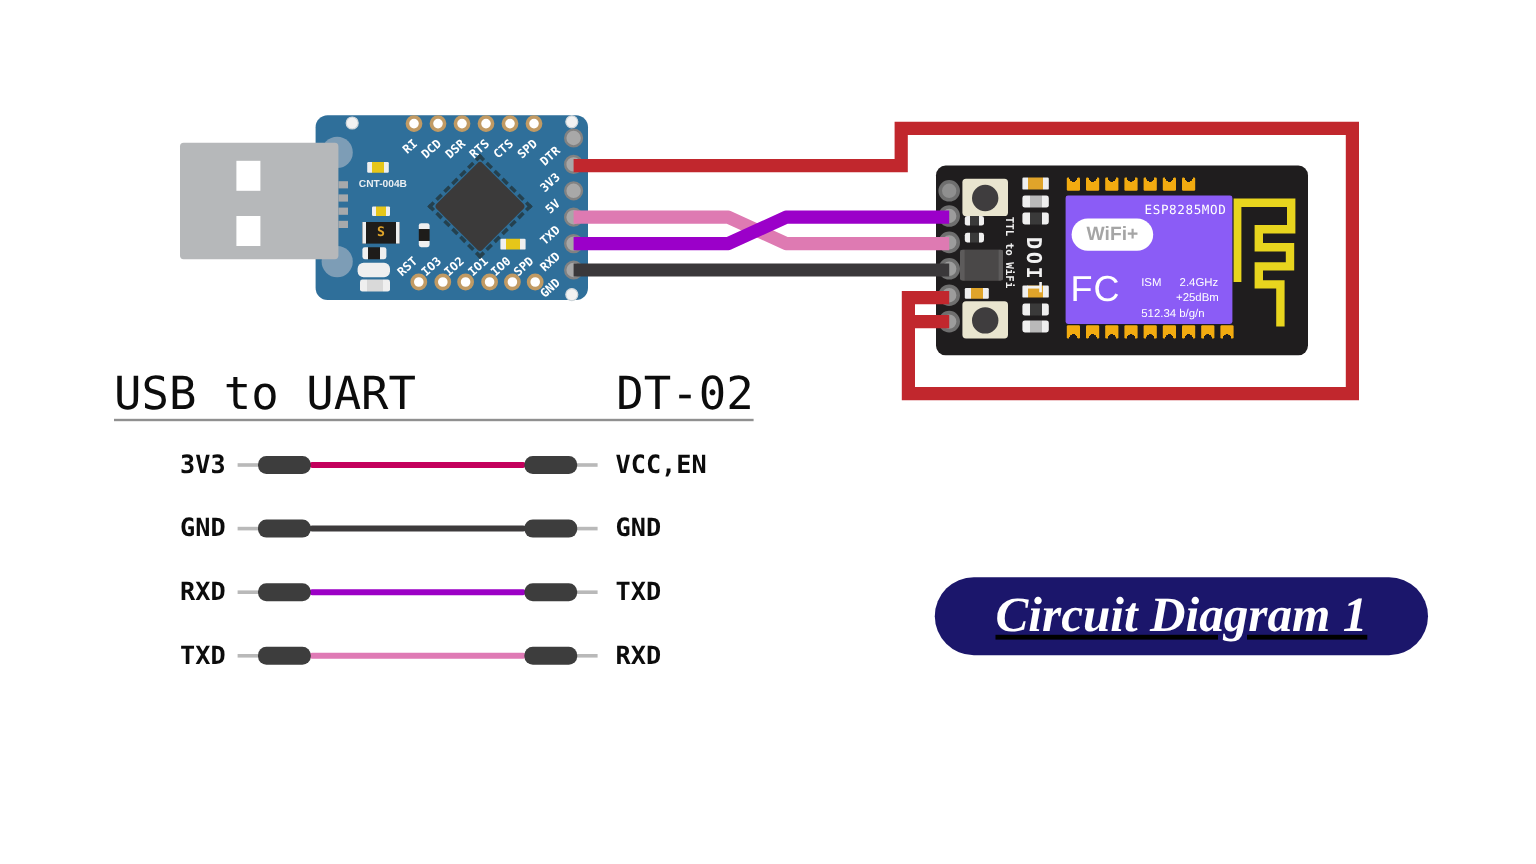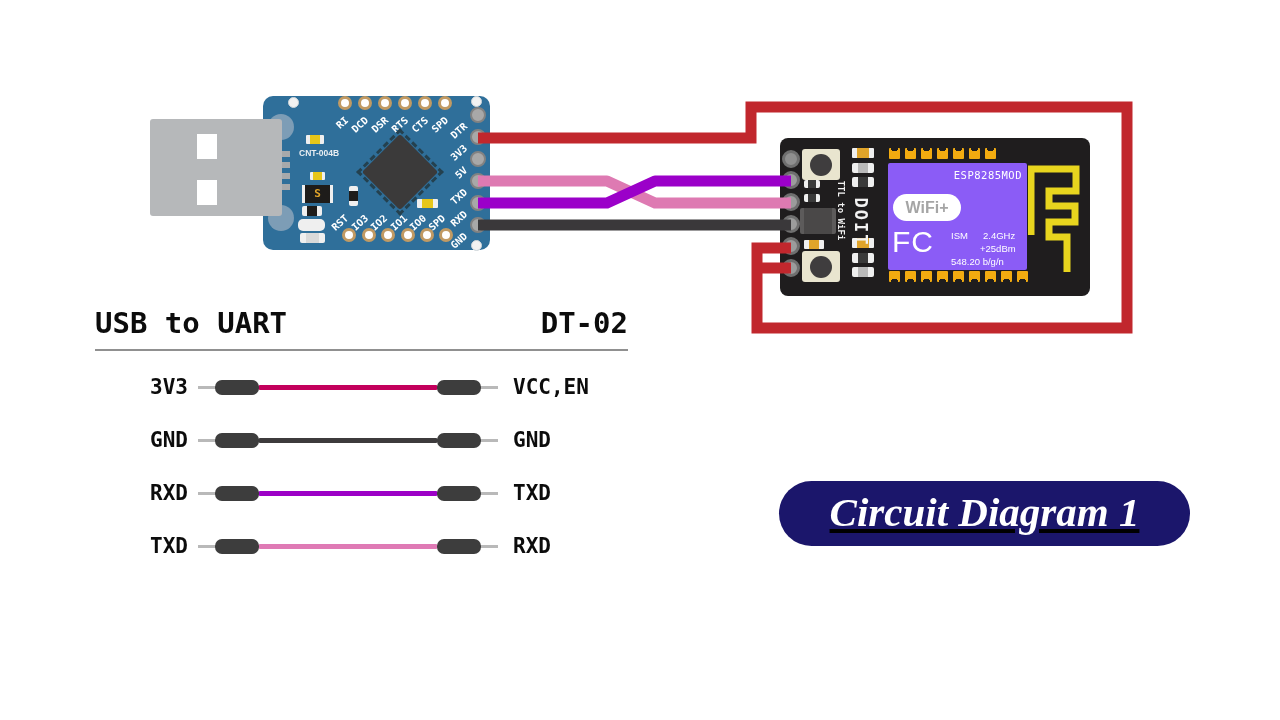--- a/index.html
+++ b/index.html
@@ -29,31 +29,31 @@
   
   #dt06-board{left:780px;top:138px;width:310px;height:158px;background:#1f1d1e;border-radius:8px;}
   .dpin{position:absolute;width:12px;height:12px;border-radius:50%;background:#9c9c9c;border:3px solid #6f6f6f;}
   .btn{position:absolute;width:38px;height:31px;background:#e9e5cf;border-radius:3px;}
   .btn i{position:absolute;left:8px;top:5px;width:22px;height:22px;border-radius:50%;background:#3f3d3e;}
   .vtext{position:absolute;color:#f2f2f2;transform:rotate(90deg);white-space:nowrap;}
   #esp-shield{left:888px;top:163px;width:139px;height:107px;background:#8b5cf6;border-radius:2px;
               font-family:"Liberation Sans",sans-serif;color:#ffffff;}
   #esp-name{position:absolute;right:5px;top:6px;font-size:10.5px;letter-spacing:.5px;font-family:"DejaVu Sans Mono",monospace;}
   #wifi-pill{position:absolute;left:5px;top:19px;width:68px;height:27px;background:#ffffff;border-radius:14px;
-             text-align:center;line-height:27px;font-size:16px;color:#a5a5a5;font-weight:bold;margin-top:12px;}
+             text-align:center;line-height:27px;font-size:16px;color:#a5a5a5;font-weight:bold;}
   #fc-logo{position:absolute;left:4px;top:62px;font-size:30px;font-weight:400;letter-spacing:1px;}
   .spec{position:absolute;font-size:9.5px;}
   .pad-t{position:absolute;top:148px;width:11px;height:11px;border-radius:1px;
          background:radial-gradient(circle at 50% 0%, #1f1d1e 0 3.4px, #f2ab10 3.5px);}
   .pad-b{position:absolute;top:271px;width:11px;height:11px;border-radius:1px;
          background:radial-gradient(circle at 50% 100%, #1f1d1e 0 3.4px, #f2ab10 3.5px);}
 
   
   #tbl-head{left:95px;top:306px;width:533px;display:flex;justify-content:space-between;
-            font-size:29px;font-weight:bold;color:#0c0c0c;}
+            font-size:38px;font-weight:normal;color:#0c0c0c;}
   #tbl-line{left:95px;top:349px;width:533px;height:2px;background:#909090;}
   .t-label{position:absolute;height:24px;line-height:24px;font-size:21px;font-weight:bold;color:#0c0c0c;}
   .t-stub{position:absolute;left:198px;width:300px;height:3px;background:#b9b9b9;}
   .t-barrel{position:absolute;width:44px;height:15px;border-radius:7px;background:#3d3d3d;}
   .t-wire{position:absolute;left:258px;width:180px;height:5px;border-radius:2px;}
 
   
   #badge{left:779px;top:481px;width:411px;height:65px;border-radius:34px;background:#1b166b;
          display:flex;align-items:center;justify-content:center;text-decoration:underline;}
   #badge span{font-family:"Liberation Serif",serif;font-style:italic;font-weight:bold;
@@ -178,21 +178,21 @@
   <i class="pad-b" style="left:1001px;"></i>
   <i class="pad-b" style="left:1017px;"></i>
 
   <div class="abs" id="esp-shield">
     <div id="esp-name">ESP8285MOD</div>
     <div id="wifi-pill">WiFi+</div>
     <div id="fc-logo">FC</div>
     <div class="spec" style="left:63px;top:67px;">ISM</div>
     <div class="spec" style="left:95px;top:67px;">2.4GHz</div>
     <div class="spec" style="left:92px;top:80px;">+25dBm</div>
-    <div class="spec" style="left:63px;top:93px;">548.20 b/g/n</div>
+    <div class="spec" style="left:63px;top:93px;">512.34 b/g/n</div>
   </div>
 
   <svg class="abs" style="left:1028px;top:160px;" width="55" height="120" viewBox="0 0 55 120">
     <path d="M3,75 L3,9 L48,9 L48,31 L21,31 L21,46 L47,46 L47,62 L21,62 L21,77 L39,77 L39,112" fill="none" stroke="#e8d51e" stroke-width="7" stroke-linejoin="miter" stroke-linecap="butt"></path>
   </svg>
 
   <svg class="abs" style="left:0;top:0;" width="1280" height="720" viewBox="0 0 1280 720">
     <path d="M478,138 H751 V107 H1127 V328 H757 V248 H791 M757,268 H791" fill="none" stroke-width="11" style="stroke: rgb(193, 39, 45);"></path>
     <path d="M478,225 H791" fill="none" stroke-width="11" style="stroke: rgb(58, 56, 58);"></path>
     <path d="M478,181 H607 L655,203 H791" fill="none" stroke-width="11" stroke-linejoin="round" style="stroke: rgb(222, 122, 178);"></path>

